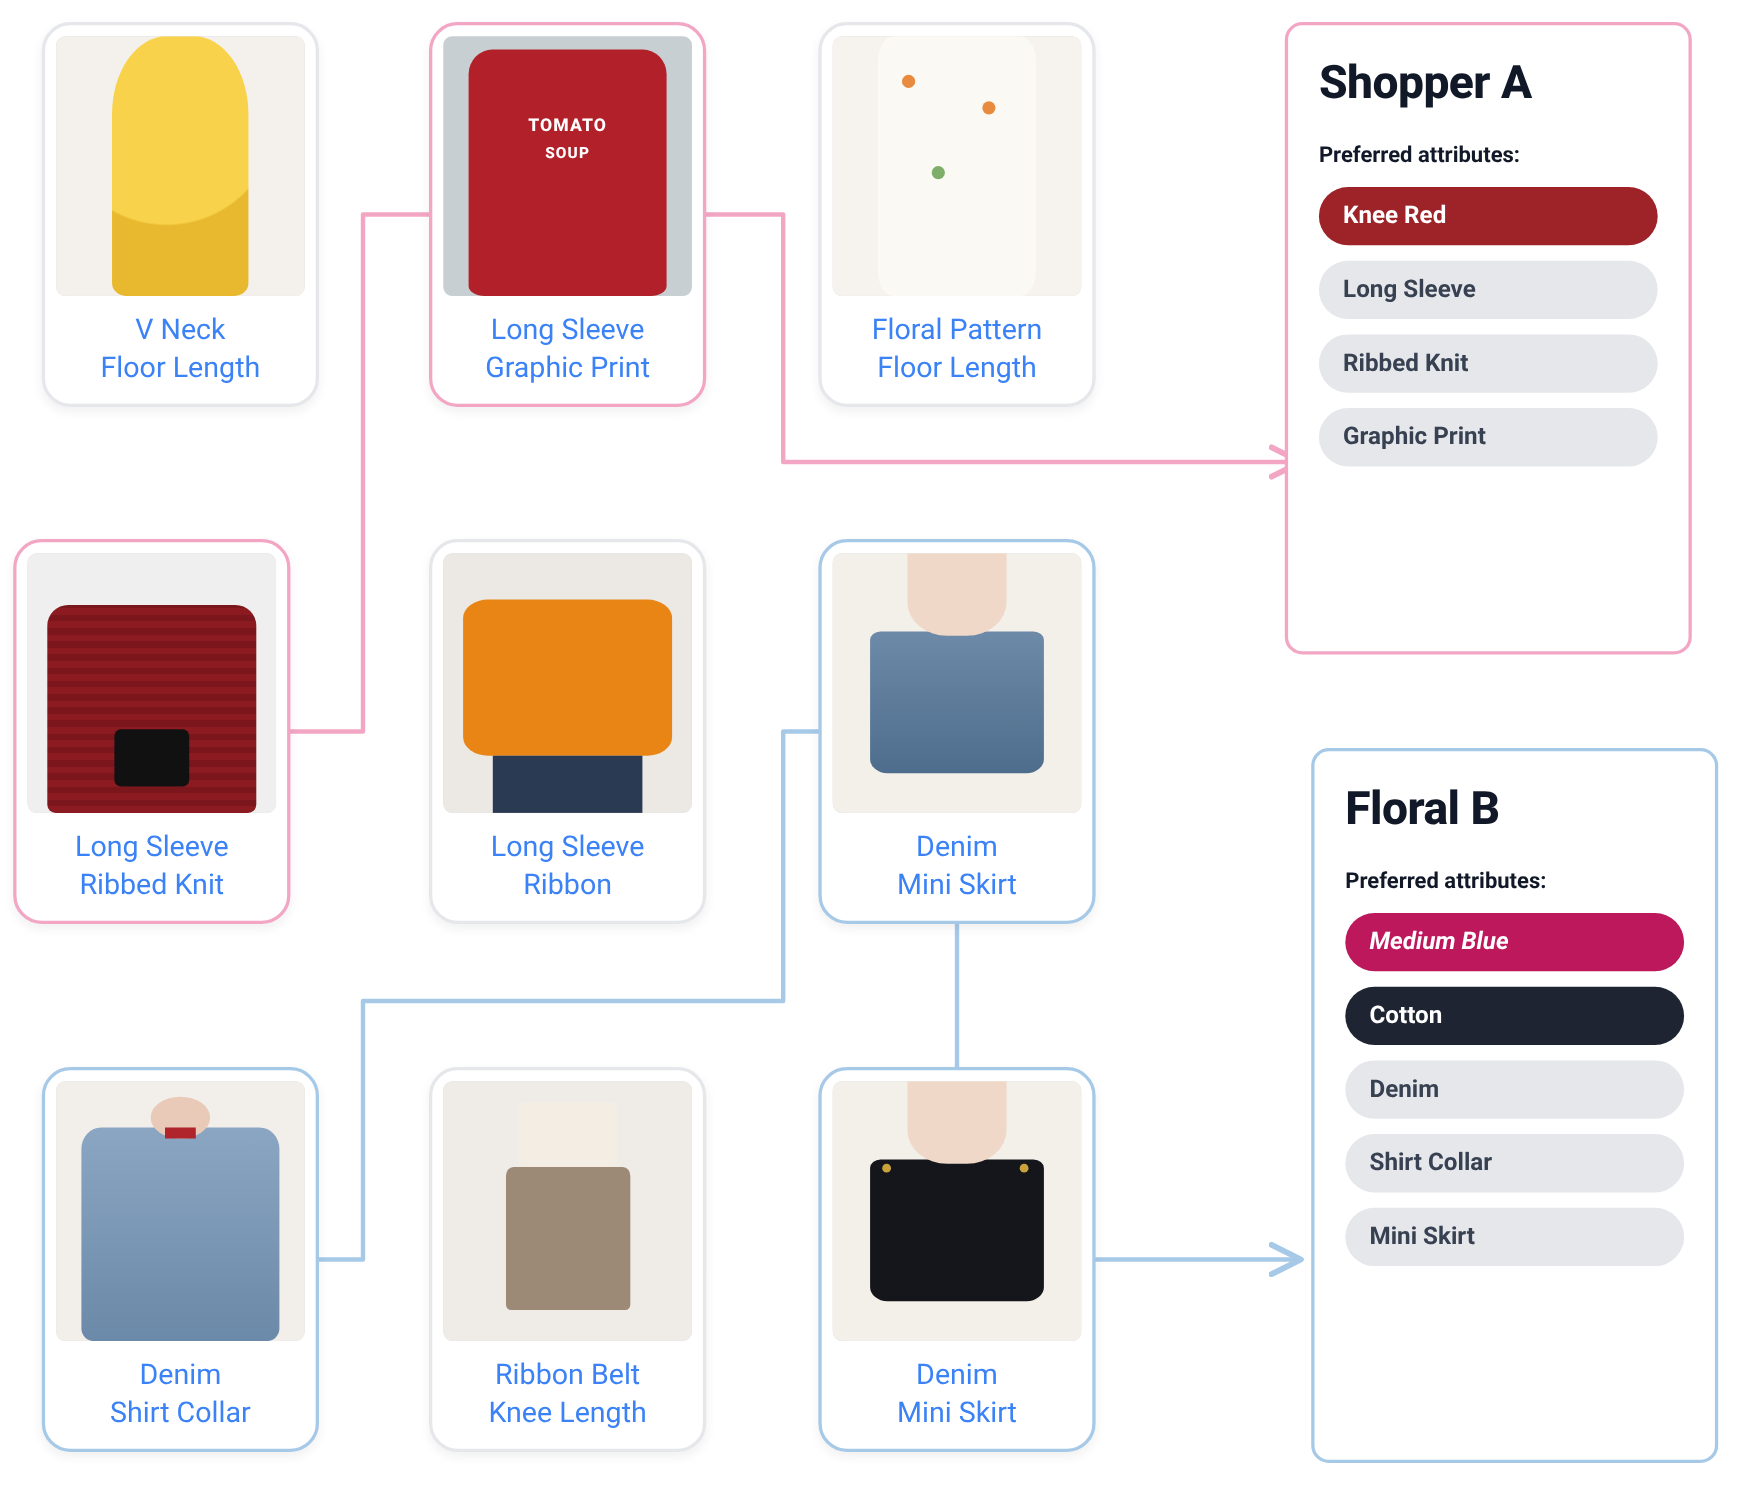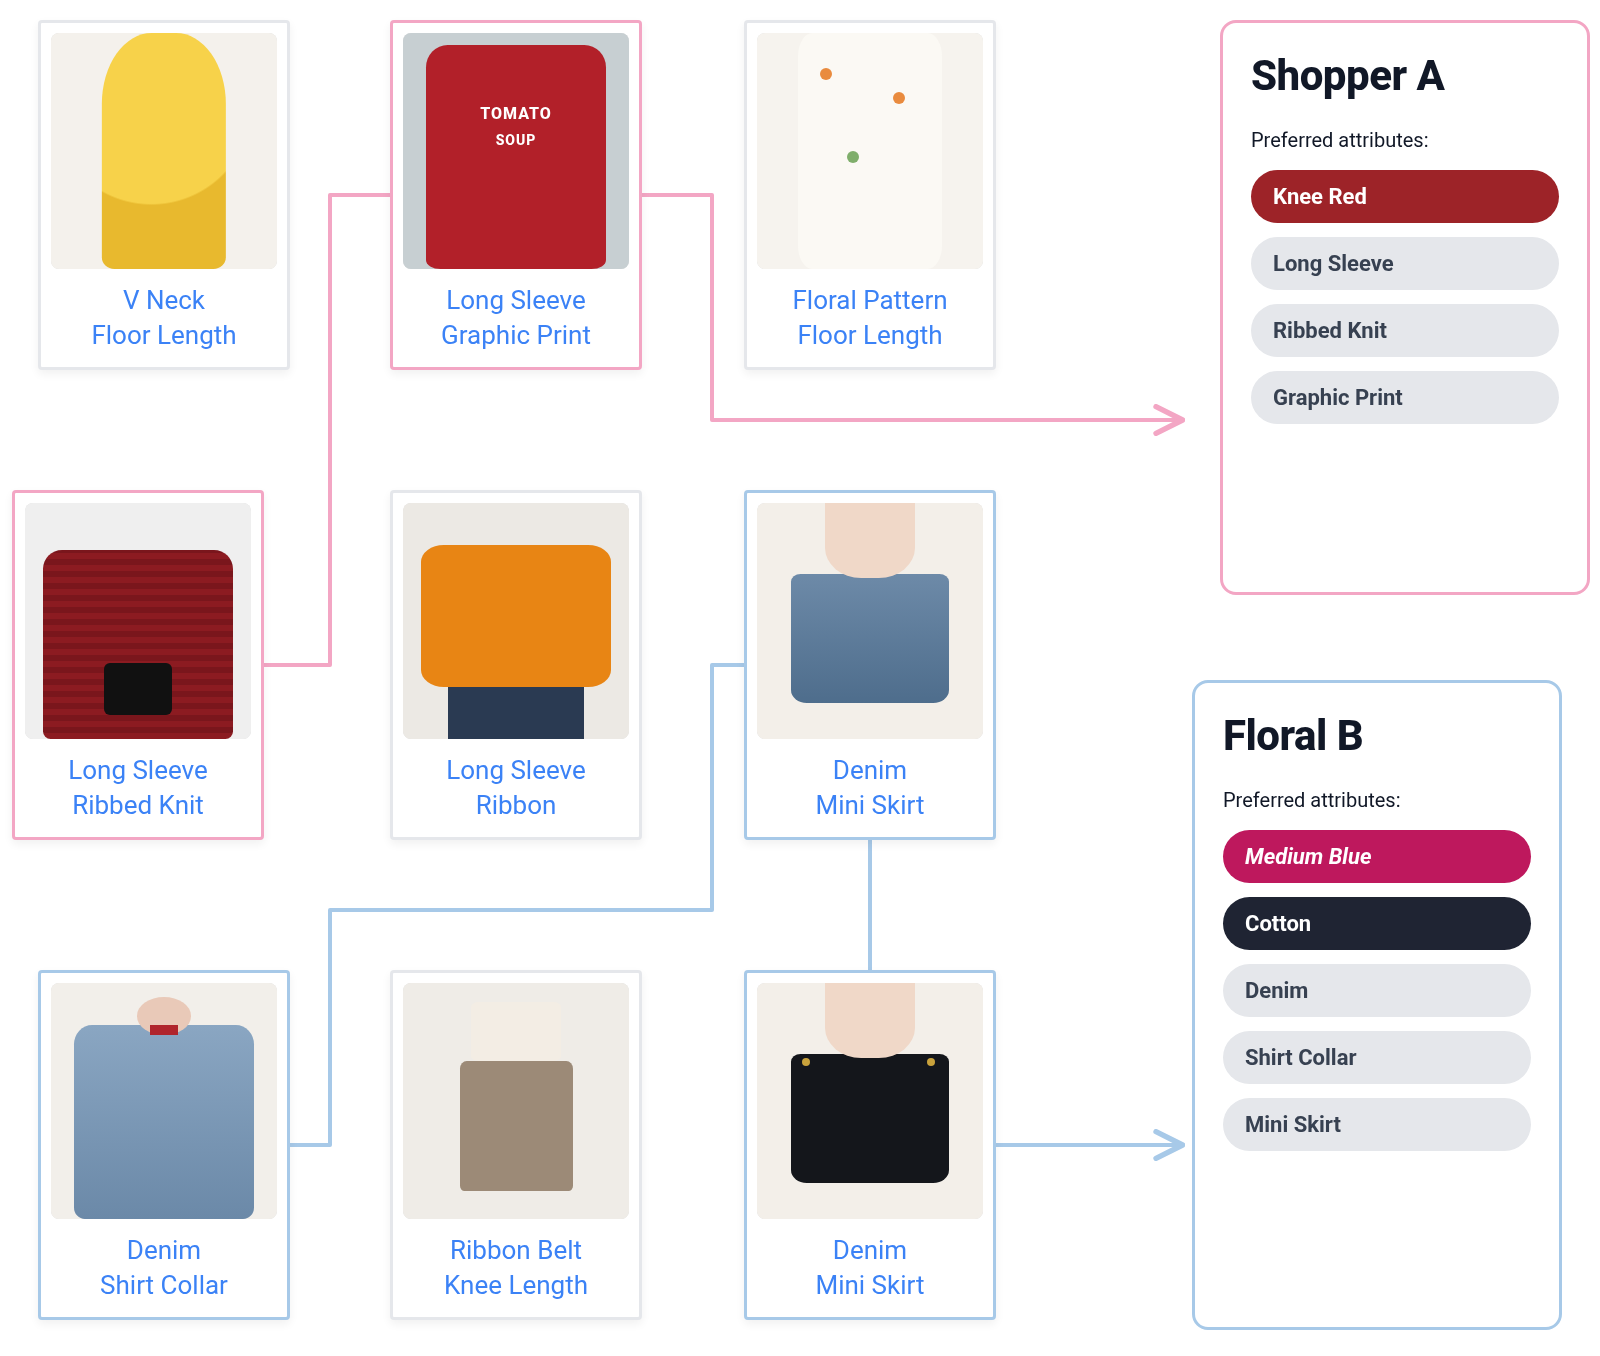--- a/index.html
+++ b/index.html
@@ -10,21 +10,21 @@
   }
   .stage {
     position: relative;
     width: 1600px;
     height: 1356px;
     transform-origin: top left;
   }
   .card {
     position: absolute;
     background: #ffffff;
-    border-radius: 4px;
+    border-radius: 26px;
     border: 3px solid #e5e7eb;
     box-shadow: 0 4px 10px rgba(0,0,0,0.06);
     padding: 10px;
     display: flex;
     flex-direction: column;
     align-items: center;
   }
   .card.pink { border-color: #f3a6c4; }
   .card.blue { border-color: #a7c9e8; }
   .card .img {
@@ -54,21 +54,21 @@
   .shopper.blue { border-color: #a7c9e8; }
   .shopper h2 {
     margin: 0 0 28px 0;
     font-size: 42px;
     font-weight: 800;
     color: #111827;
     letter-spacing: -0.5px;
   }
   .shopper .sub {
     font-size: 20px;
-    font-weight: 400;
+    font-weight: 700;
     color: #111827;
     margin-bottom: 18px;
   }
   .pill {
     display: block;
     width: 100%;
     border-radius: 999px;
     padding: 14px 22px;
     font-size: 22px;
     font-weight: 700;
@@ -221,21 +221,21 @@
       <div style="position:absolute;left:30%;top:0;width:40%;height:32%;background:#f0d8c8;border-radius:0 0 40% 40%;"></div>
       <div style="position:absolute;left:20%;top:32%;width:8px;height:8px;background:#c9a23c;border-radius:50%;"></div>
       <div style="position:absolute;left:75%;top:32%;width:8px;height:8px;background:#c9a23c;border-radius:50%;"></div>
     </div>
     <div class="caption">
       <span>Denim</span><br>
       <span>Mini Skirt</span>
     </div>
   </div>
 
-  <div class="shopper pink" style="left:1220px; top:20px; width:370px; height:575px;">
+  <div class="shopper pink" style="left:1168px; top:20px; width:370px; height:575px;">
     <h2>Shopper A</h2>
     <div class="sub">Preferred attributes:</div>
     <div class="pill deepred">Knee Red</div>
     <div class="pill">Long Sleeve</div>
     <div class="pill">Ribbed Knit</div>
     <div class="pill">Graphic Print</div>
   </div>
 
   <div class="shopper blue" style="left:1192px; top:680px; width:370px; height:650px;">
     <h2>Floral B</h2>

